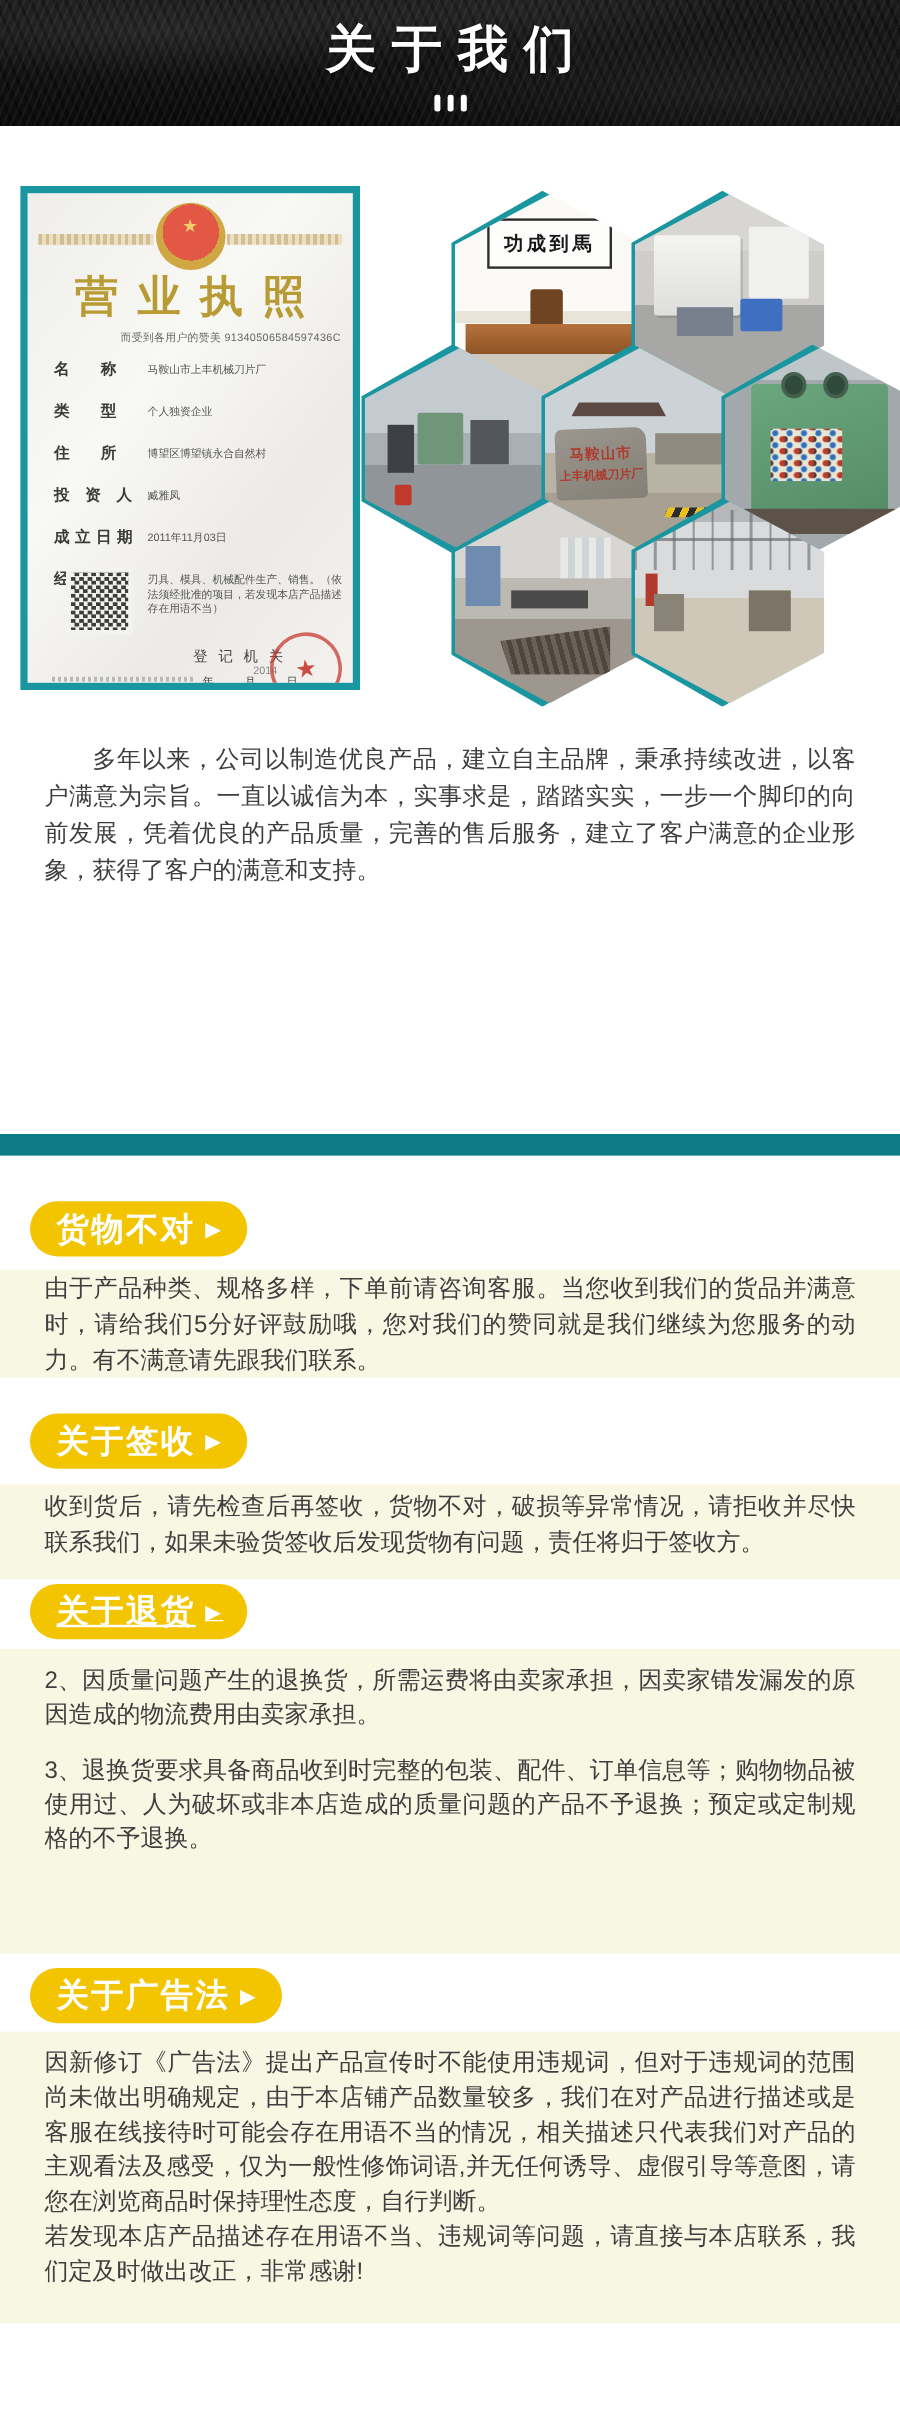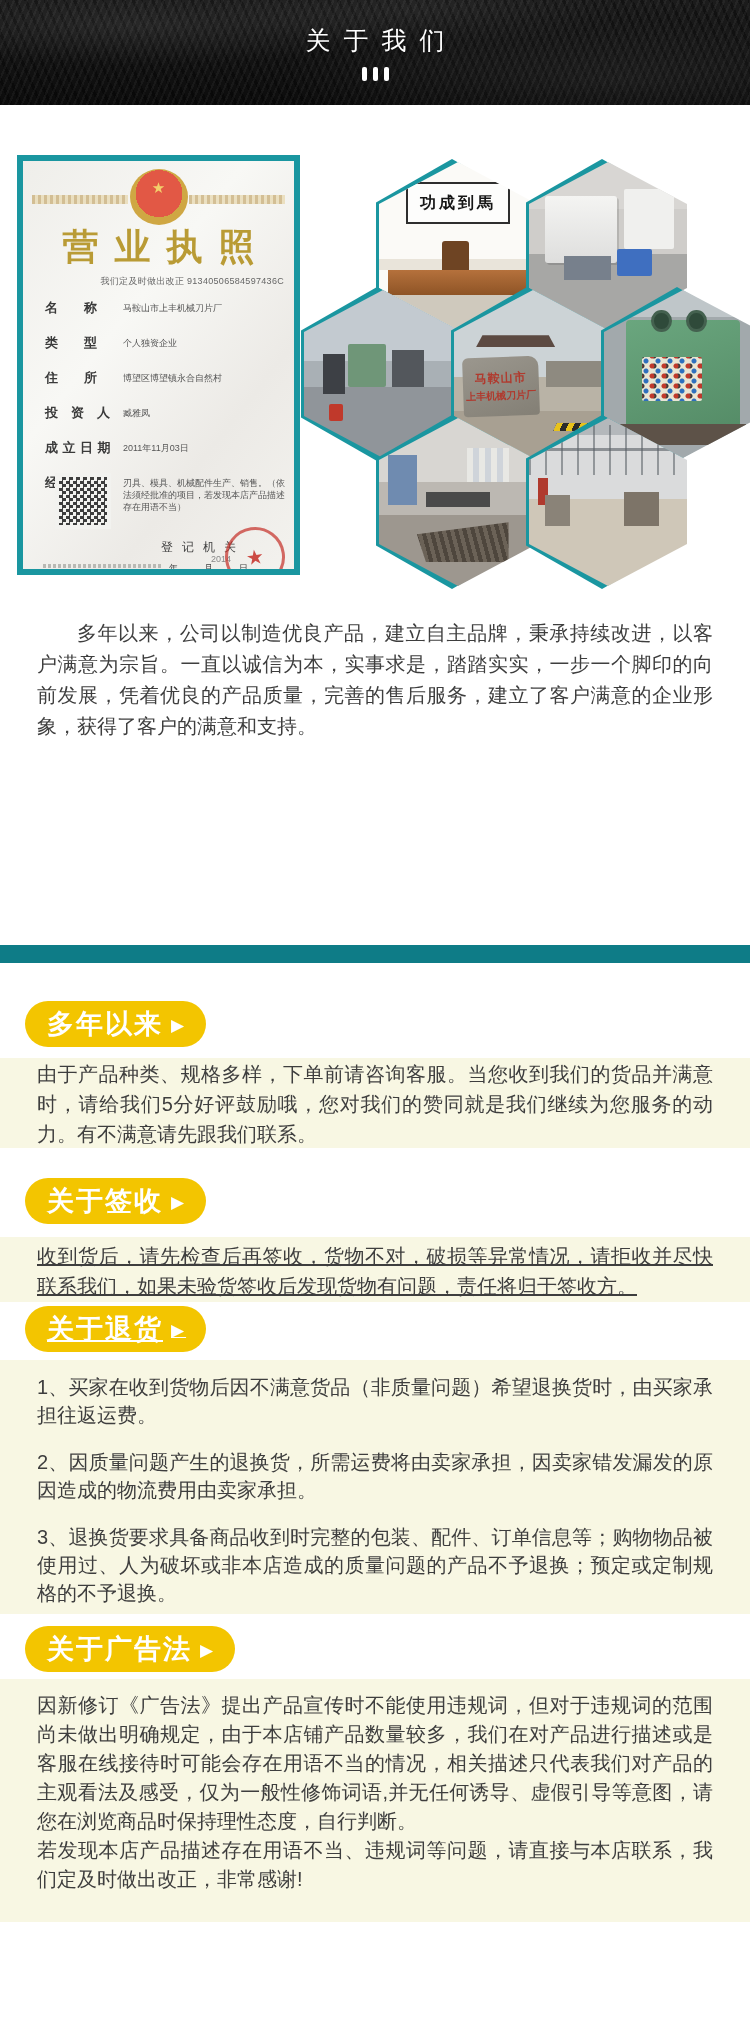--- a/index.html
+++ b/index.html
@@ -9,21 +9,21 @@
 
   
   .hero { position:relative; width:750px; height:105px; display:flex; flex-direction:column; align-items:center; justify-content:center; gap:10px;
     background:
       radial-gradient(ellipse 420px 60px at 18% 25%, rgba(255,255,255,.07), transparent 65%),
       radial-gradient(ellipse 520px 90px at 82% 75%, rgba(255,255,255,.06), transparent 65%),
       radial-gradient(ellipse 300px 50px at 55% 10%, rgba(255,255,255,.05), transparent 70%),
       repeating-linear-gradient(113deg, rgba(255,255,255,.045) 0 2px, transparent 2px 6px),
       repeating-linear-gradient(67deg, rgba(0,0,0,.35) 0 3px, transparent 3px 9px),
       linear-gradient(180deg,#1c1c1c,#0c0c0c); }
-  .hero-title { color:#fff; font-size:25px; font-weight:normal; letter-spacing:13px; padding-left:13px; text-shadow:0 1px 2px rgba(0,0,0,.6); }
+  .hero-title { color:#fff; font-size:42px; font-weight:bold; letter-spacing:13px; padding-left:13px; text-shadow:0 1px 2px rgba(0,0,0,.6); }
   .hero-bars { display:flex; gap:6px; }
   .hero-bars i { width:5px; height:14px; background:#fff; border-radius:2px; }
 
   
   .about { position:relative; width:750px; height:840px; background:#fff; }
 
   
   .license { position:absolute; left:17px; top:50px; width:283px; height:420px; border:6px solid #1A96A0; overflow:hidden;
     background:linear-gradient(128deg,#efeeea 0%,#f8f8f5 38%,#eceae6 70%,#f3f2ee 100%); }
   .lic-emblem { position:absolute; left:50%; top:8px; margin-left:-29px; width:58px; height:56px; border-radius:50%;
@@ -114,21 +114,21 @@
   
   .notice { width:750px; }
   .notice-title { margin-top:30px; text-align:center; color:#0E7C87; font-size:47px; font-weight:bold; letter-spacing:6px; line-height:58px; font-family:"DejaVu Serif","Liberation Serif",serif; }
   .badge { display:flex; width:fit-content; align-items:center; gap:8px; height:46px; margin-left:25px; padding:0 20px 0 22px; border-radius:23px; background:#F3C500; color:#fff; font-size:27px; font-weight:bold; letter-spacing:2px; }
   .badge .arr { font-size:17px; padding-top:2px; }
   .nbox { width:750px; background:#F8F7E3; padding:0 37px; color:#3e3e3e; font-size:20px; text-align:justify; }
   .nbox p { margin:0; }
   .b1 { margin-top:38px; }
   .box1 { margin-top:11px; height:90px; } .box1 p { line-height:30px; padding-top:1px; }
   .b2 { margin-top:30px; }
-  .box2 { margin-top:13px; height:65px;text-decoration:underline; } .box2 p { line-height:30px; padding-top:4px; }
+  .box2 { margin-top:13px; height:79px; } .box2 p { line-height:30px; padding-top:4px; }
   .b3 { margin-top:4px;text-decoration:underline; }
   .box3 { margin-top:8px; height:254px; } .box3 p { line-height:28px; padding-top:19px; } .box3 p:first-child { padding-top:13px; }
   .b4 { margin-top:12px; }
   .box4 { position:relative; margin-top:7px; height:243px; } .box4 p { line-height:29px; } .box4 p:first-child { padding-top:12px; }
   .watermark { position:absolute; left:0; right:0; top:52px; text-align:center; color:rgba(228,190,105,.5); font-size:22px; letter-spacing:10px; pointer-events:none; }
 </style>
 </head>
 <body>
 
 <div class="page">
@@ -144,21 +144,21 @@
 
   <div class="about">
 
     <div class="license">
       <div class="lic-strip l"></div>
       <div class="lic-strip r"></div>
       <div class="lic-emblem">
           <b>★</b>
         </div>
       <div class="lic-title">营业执照</div>
-      <div class="lic-code">我们定及时做出改正 91340506584597436C</div>
+      <div class="lic-code">而受到各用户的赞美 91340506584597436C</div>
       <div class="lic-fields">
         <div class="lic-row">
           <span class="lab">名　　称</span>
           <span class="val">马鞍山市上丰机械刀片厂</span>
         </div>
         <div class="lic-row">
           <span class="lab">类　　型</span>
           <span class="val">个人独资企业</span>
         </div>
         <div class="lic-row">
@@ -271,41 +271,40 @@
     <div class="about-text">
       <p>多年以来，公司以制造优良产品，建立自主品牌，秉承持续改进，以客户满意为宗旨。一直以诚信为本，实事求是，踏踏实实，一步一个脚印的向前发展，凭着优良的产品质量，完善的售后服务，建立了客户满意的企业形象，获得了客户的满意和支持。</p>
     </div>
   </div>
 
   <div class="divider"></div>
 
   <div class="notice">
 
     <div class="badge b1">
-      <span>多年以来</span>
+      <span>货物不对</span>
       <span class="arr">▶</span>
     </div>
     <div class="nbox box1">
       <p>由于产品种类、规格多样，下单前请咨询客服。当您收到我们的货品并满意时，请给我们5分好评鼓励哦，您对我们的赞同就是我们继续为您服务的动力。有不满意请先跟我们联系。</p>
     </div>
 
     <div class="badge b2">
       <span>关于签收</span>
       <span class="arr">▶</span>
     </div>
     <div class="nbox box2">
       <p>收到货后，请先检查后再签收，货物不对，破损等异常情况，请拒收并尽快联系我们，如果未验货签收后发现货物有问题，责任将归于签收方。</p>
     </div>
 
     <div class="badge b3">
       <span>关于退货</span>
       <span class="arr">▶</span>
     </div>
     <div class="nbox box3">
-      <p>1、买家在收到货物后因不满意货品（非质量问题）希望退换货时，由买家承担往返运费。</p>
       <p>2、因质量问题产生的退换货，所需运费将由卖家承担，因卖家错发漏发的原因造成的物流费用由卖家承担。</p>
       <p>3、退换货要求具备商品收到时完整的包装、配件、订单信息等；购物物品被使用过、人为破坏或非本店造成的质量问题的产品不予退换；预定或定制规格的不予退换。</p>
     </div>
 
     <div class="badge b4">
       <span>关于广告法</span>
       <span class="arr">▶</span>
     </div>
     <div class="nbox box4">
       <p>因新修订《广告法》提出产品宣传时不能使用违规词，但对于违规词的范围尚未做出明确规定，由于本店铺产品数量较多，我们在对产品进行描述或是客服在线接待时可能会存在用语不当的情况，相关描述只代表我们对产品的主观看法及感受，仅为一般性修饰词语,并无任何诱导、虚假引导等意图，请您在浏览商品时保持理性态度，自行判断。</p>

